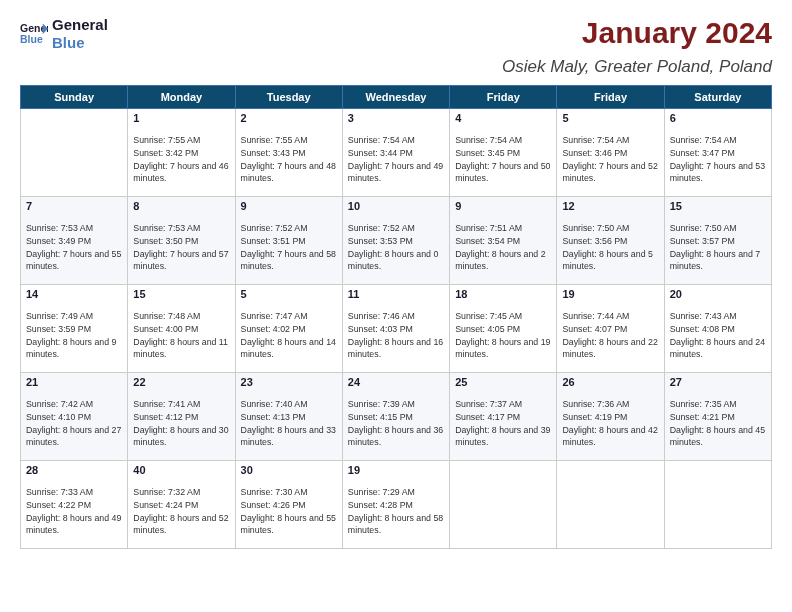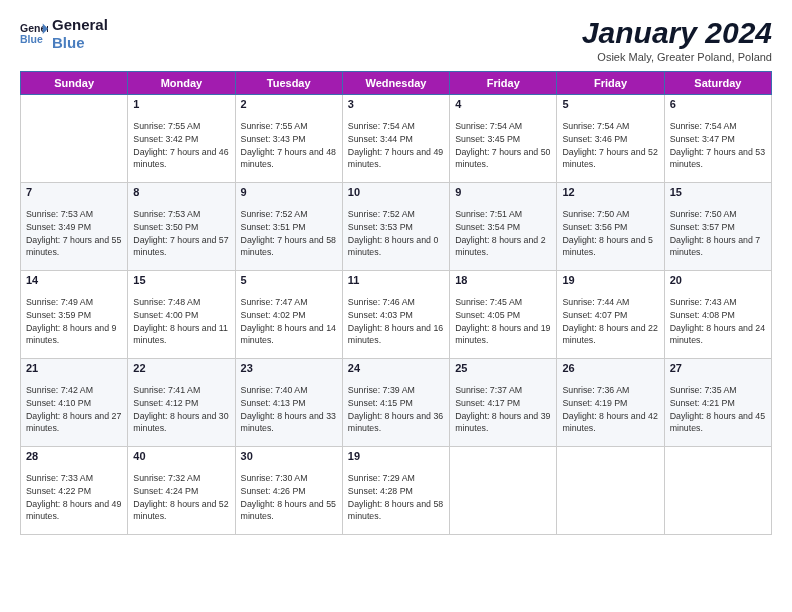--- a/index.html
+++ b/index.html
@@ -39,36 +39,36 @@
     .logo-icon {
       width: 28px;
       height: 28px;
     }
     .title-block {
       text-align: right;
     }
     .title-main {
       font-size: 30px;
       font-weight: bold;
-      color: #0f172a;
+      color: #7f1d1d;
       line-height: 1.1;
+    }
+    .title-sub {
+      font-size: 17px;
+      color: #444;
+      margin-top: 8px;
       font-style: italic;
-    }
-    .title-sub {
-      font-size: 11px;
-      color: #444;
-      margin-top: 2px;
     }
     .calendar {
       width: 100%;
       border-collapse: collapse;
       font-size: 9.5px;
     }
     .calendar th {
-      background: #a21caf;
+      background: #0c4a6e;
       color: #fff;
       text-align: center;
       padding: 5px 4px;
       font-size: 11px;
       font-weight: bold;
       border: 1px solid #3a6eaf;
     }
     .calendar td {
       vertical-align: top;
       border: 1px solid #ccc;

